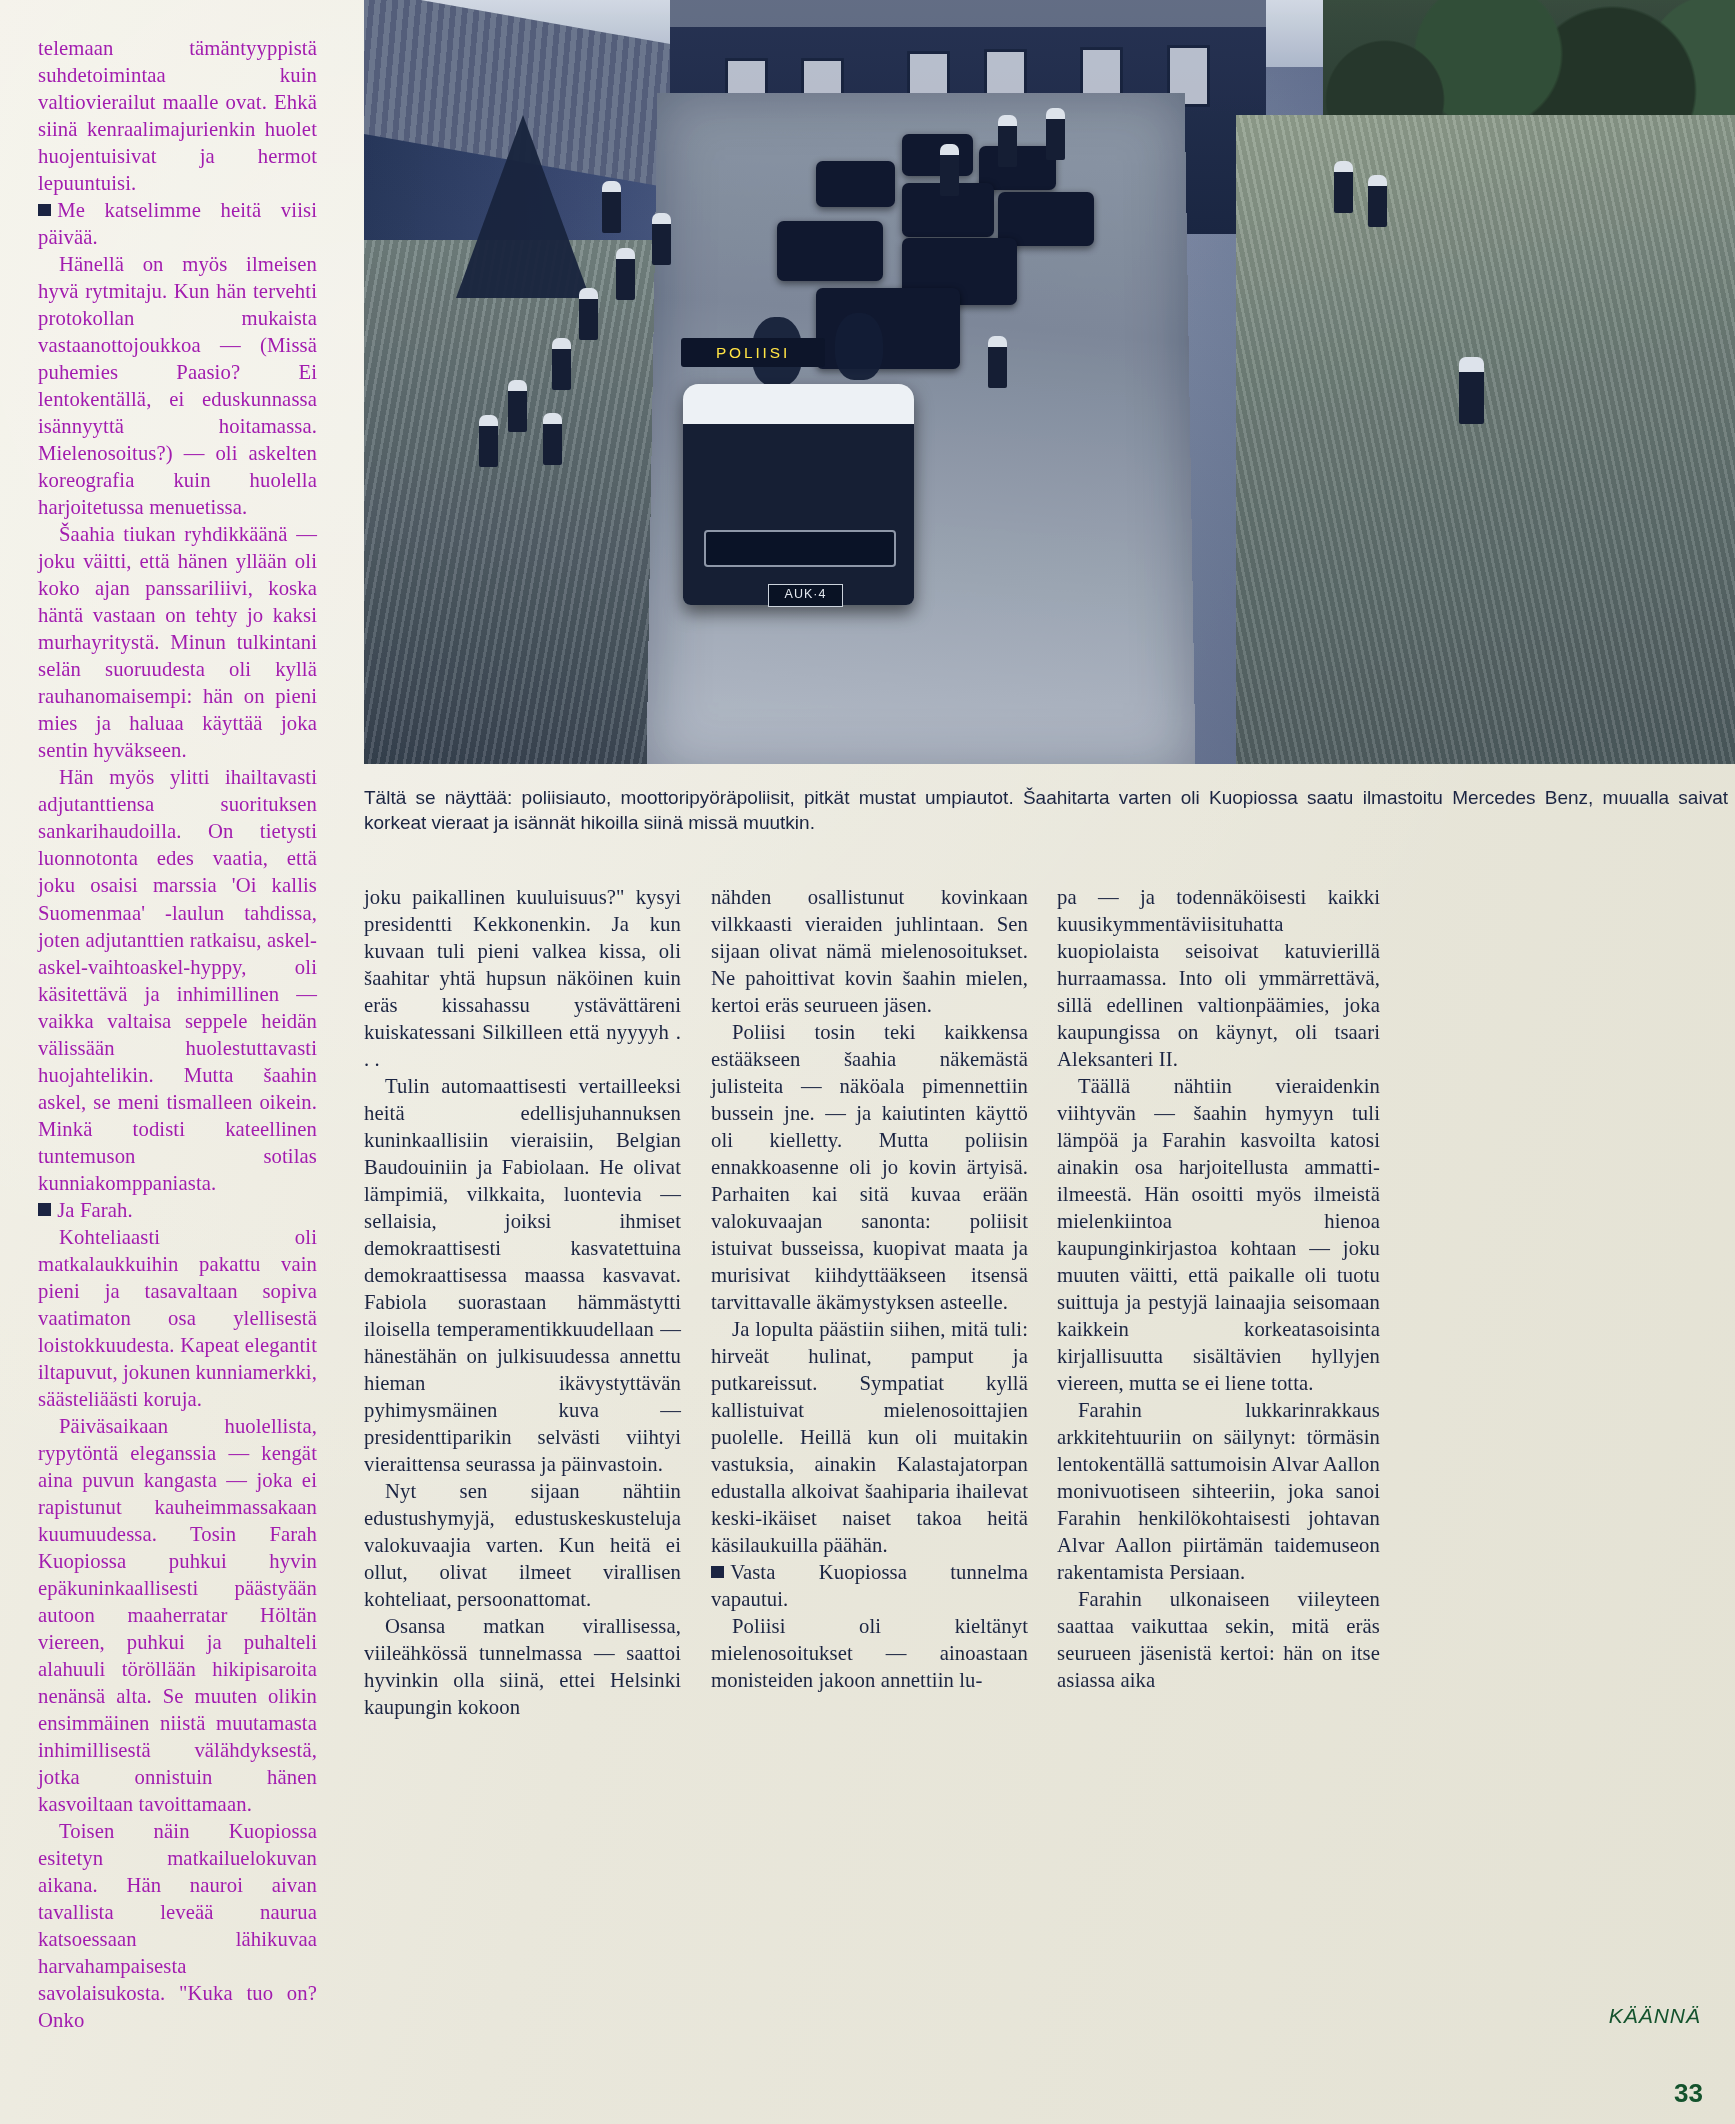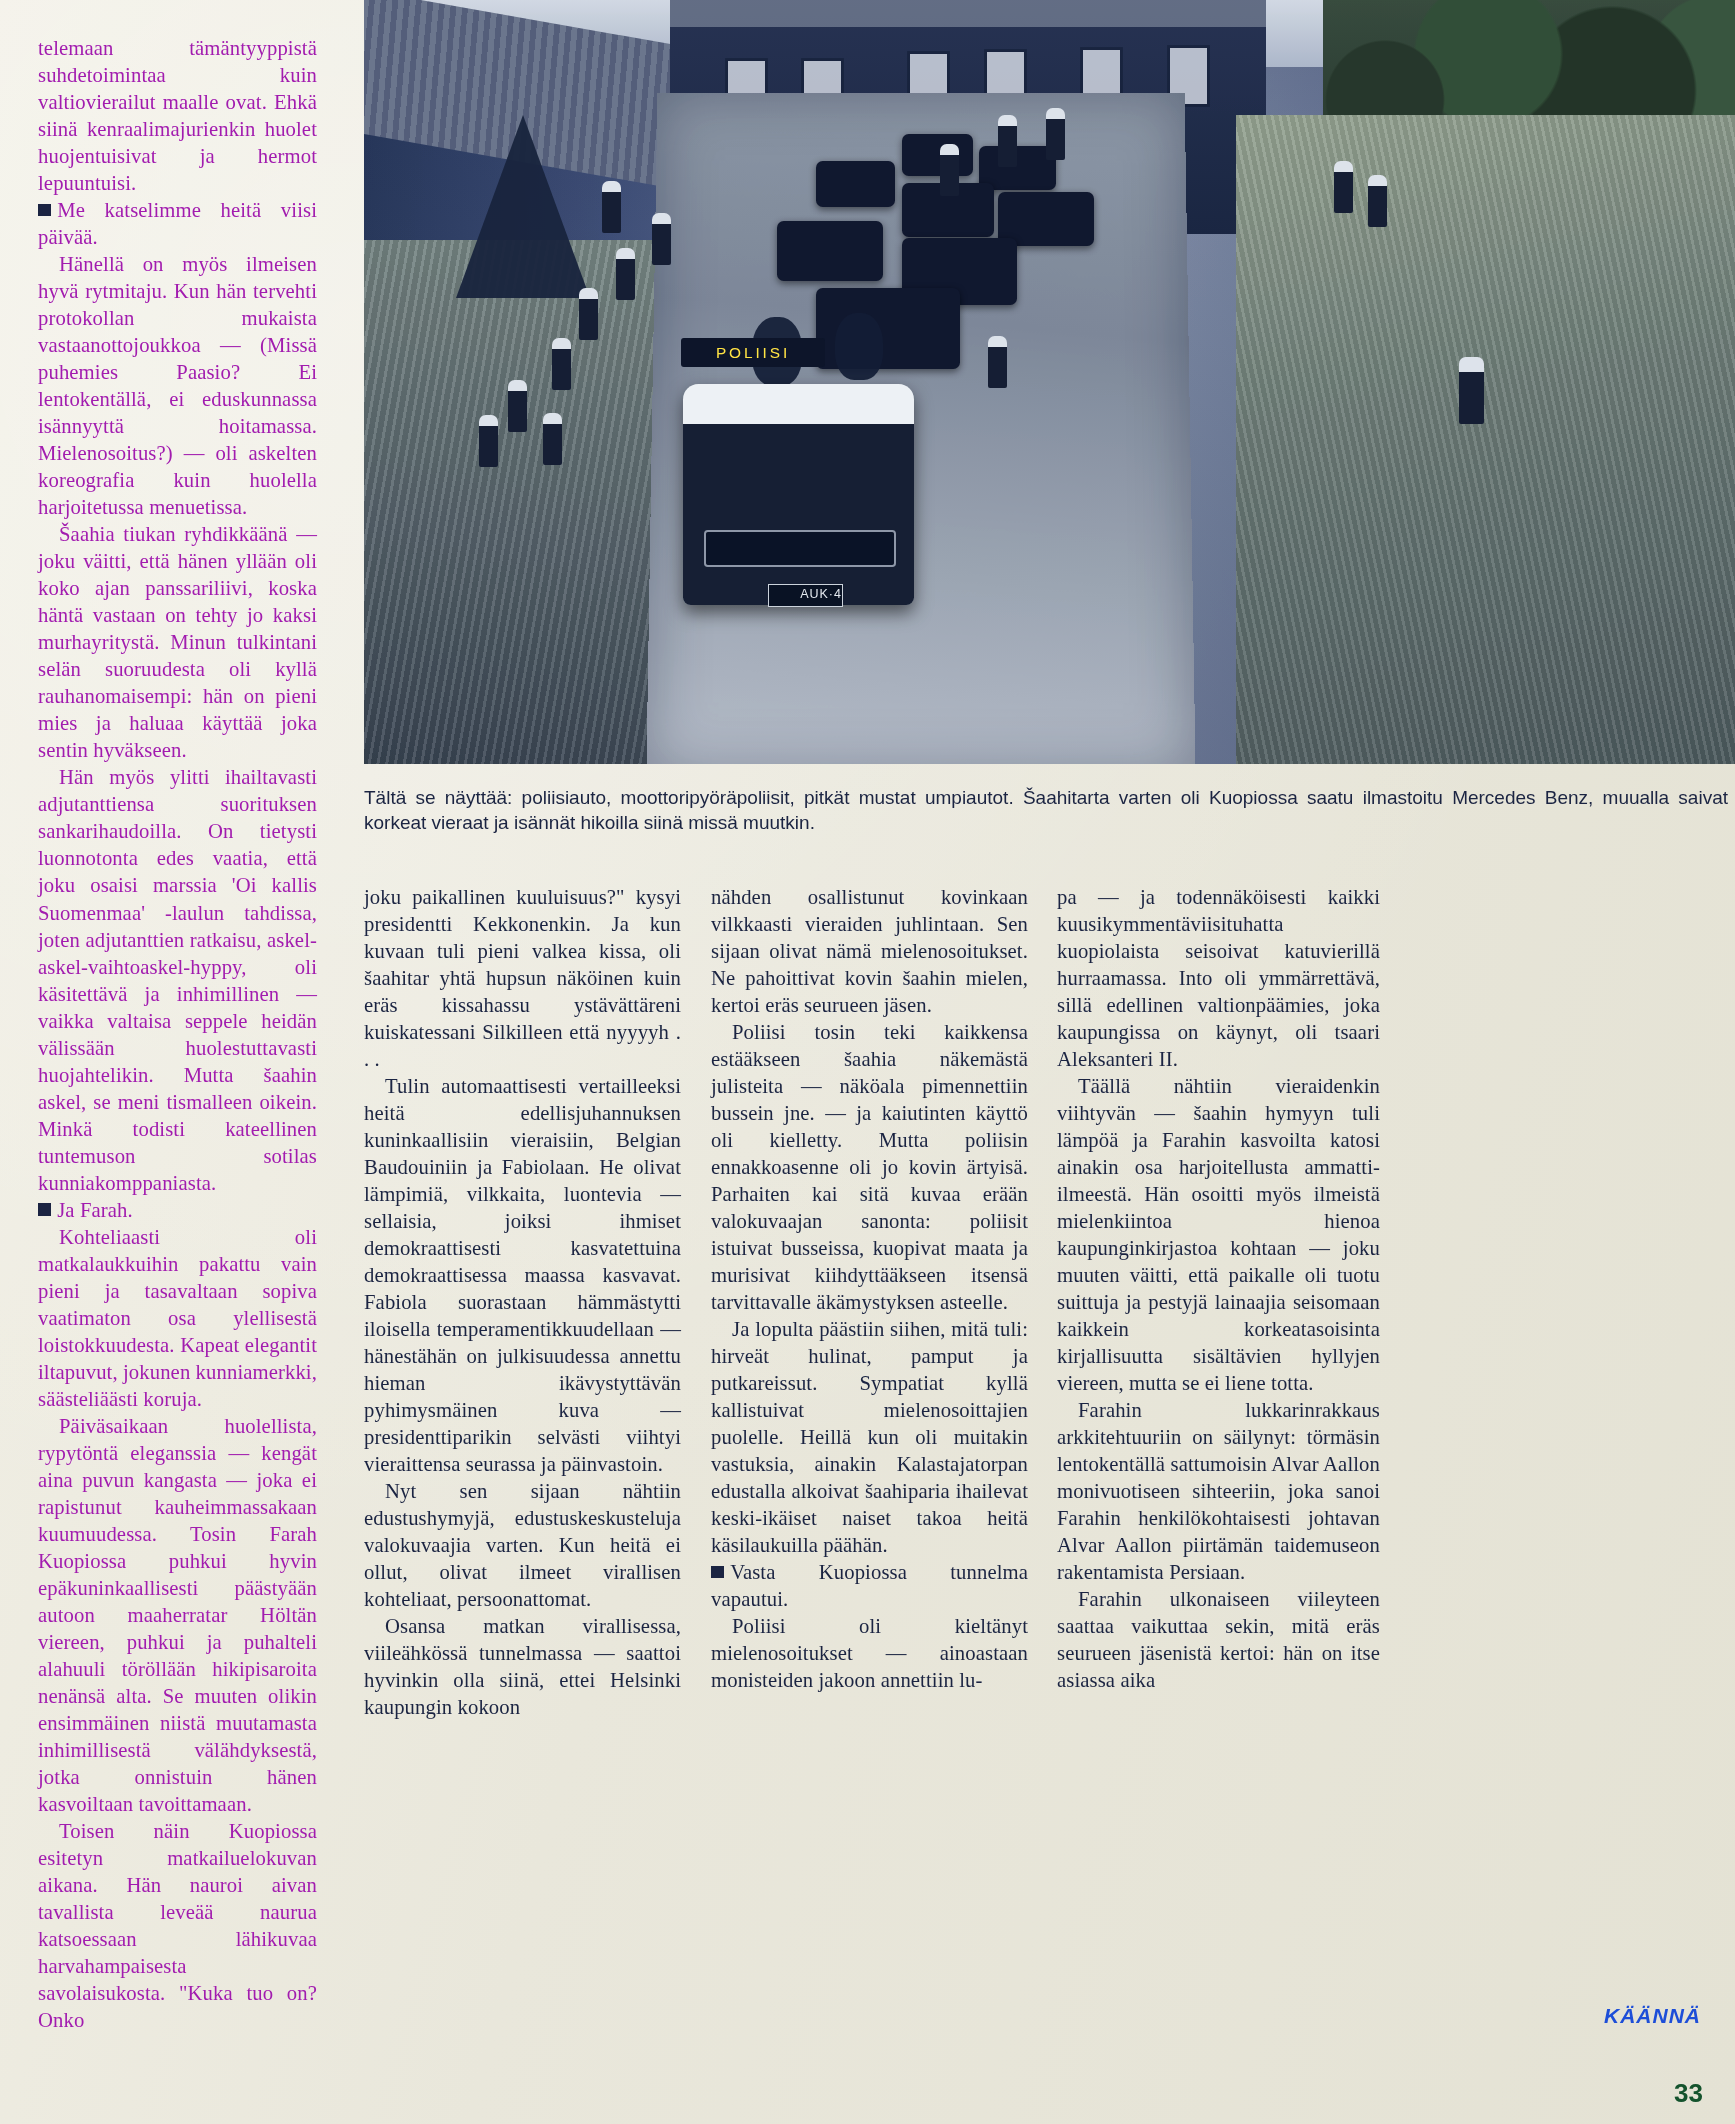--- a/index.html
+++ b/index.html
@@ -169,21 +169,21 @@
     border-radius: 3.8px;
   }
   .ph-plate {
     position: absolute;
     left: 85px; bottom: -1.9px; width: 73px; height: 21px;
     background: #0f1728;
     border: 1.9px solid #c8cfd8;
     color: #dfe4ea;
     font-family: "Liberation Sans", sans-serif;
     font-size: 12.5px;
-    text-align: right;
+    text-align: center;
     line-height: 19px;
     letter-spacing: 1px;
   }
   .ph-poliisi {
     position: absolute;
     left: 317px; top: 338px;
     width: 144px; height: 29px;
     background: #121a2e;
     color: #fde047;
     font-family: "Liberation Sans", sans-serif;
@@ -243,24 +243,24 @@
   .col-2 { left: 364px; }
   .col-3 { left: 711px; }
   .col-4 { left: 1057px; width: 323px; }
 
   .kaanna {
     position: absolute;
     right: 35px;
     top: 2004px;
     font-family: "Liberation Sans", sans-serif;
     font-style: italic;
-    font-weight: bold;
+    font-weight: normal;
     font-size: 21px;
     letter-spacing: 1px;
-    color: #1d4ed8;
+    color: #14532d;
   }
   .pagenum {
     position: absolute;
     right: 33px;
     bottom: 15.4px;
     font-family: "Liberation Sans", sans-serif;
     font-size: 26px;
     font-weight: bold;
     color: #14532d;
   }

